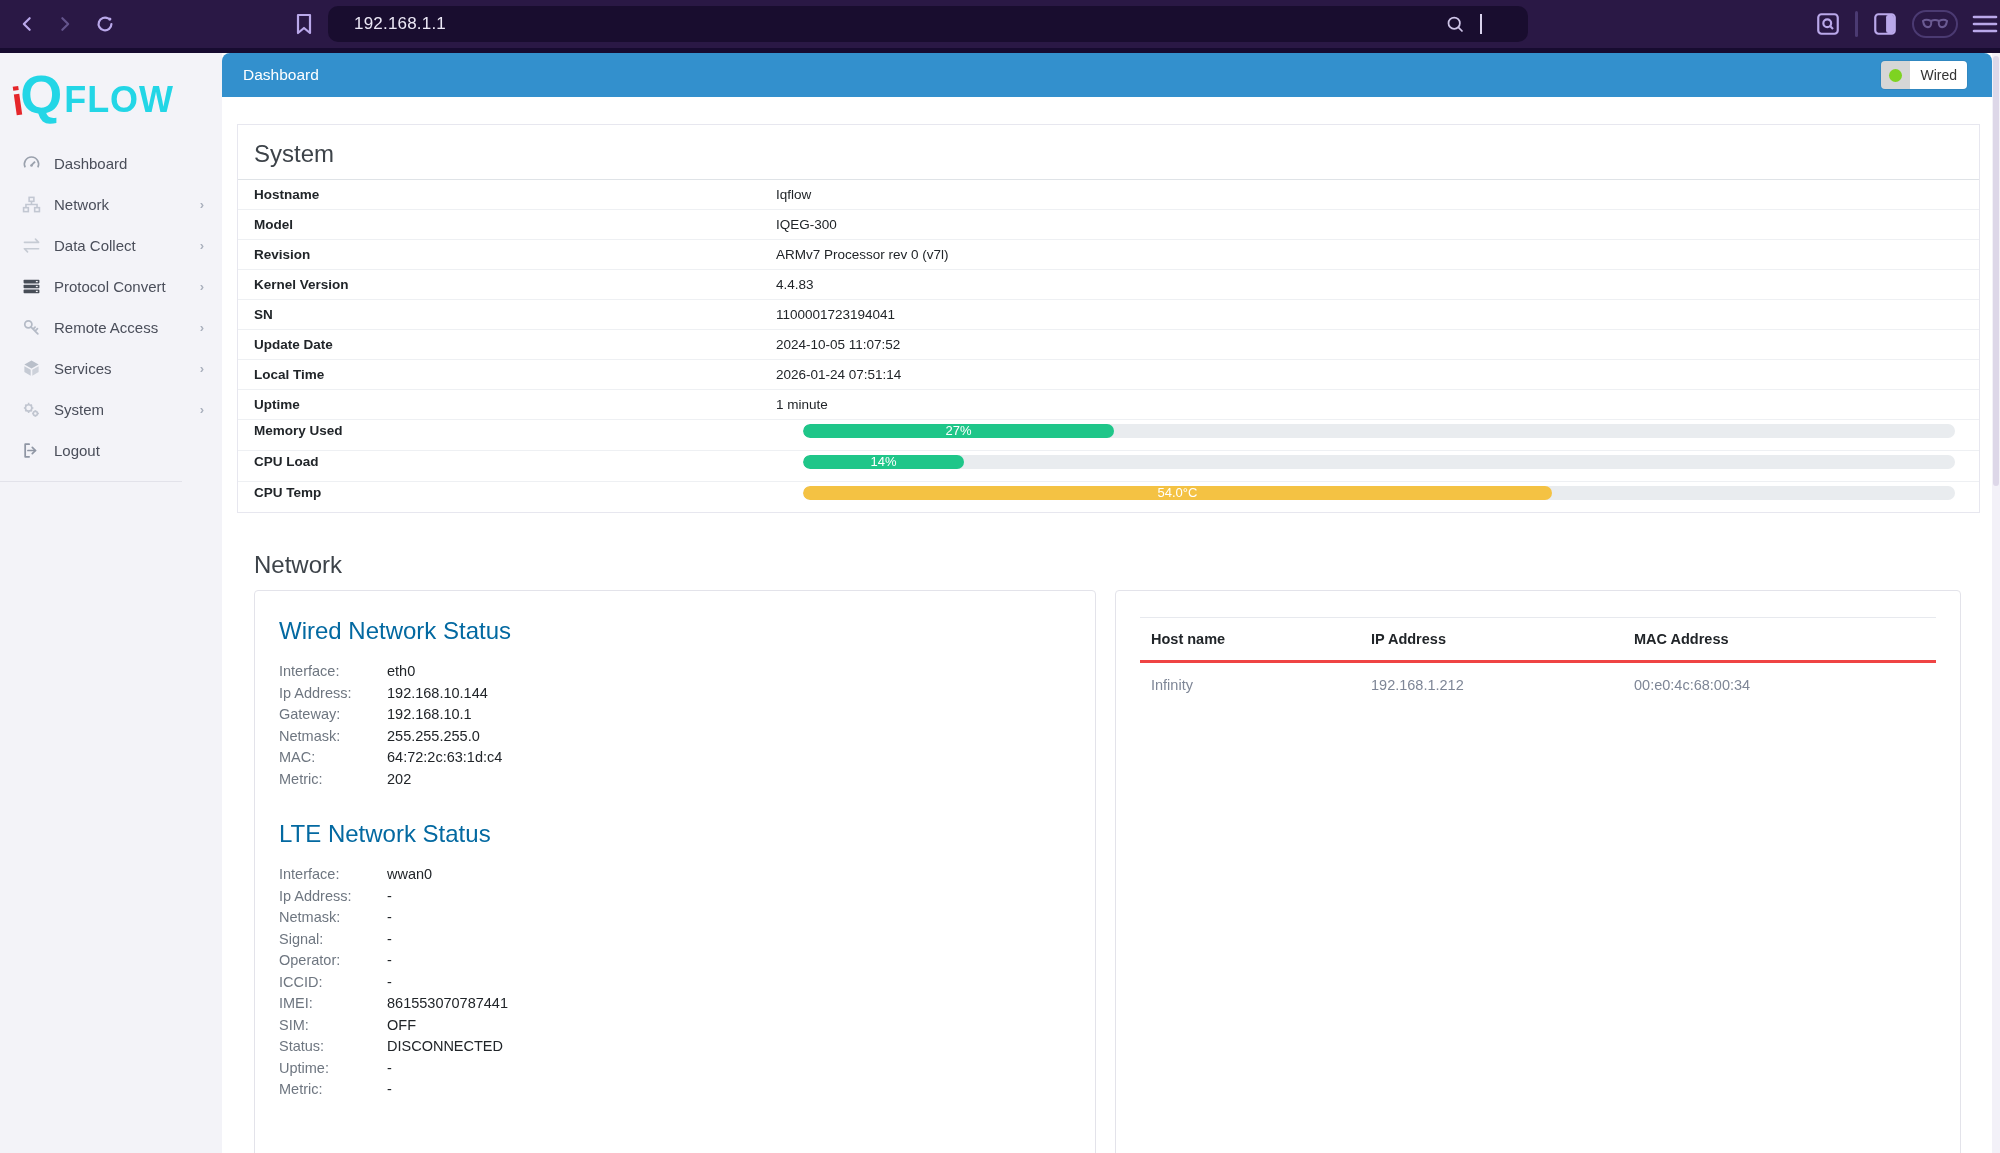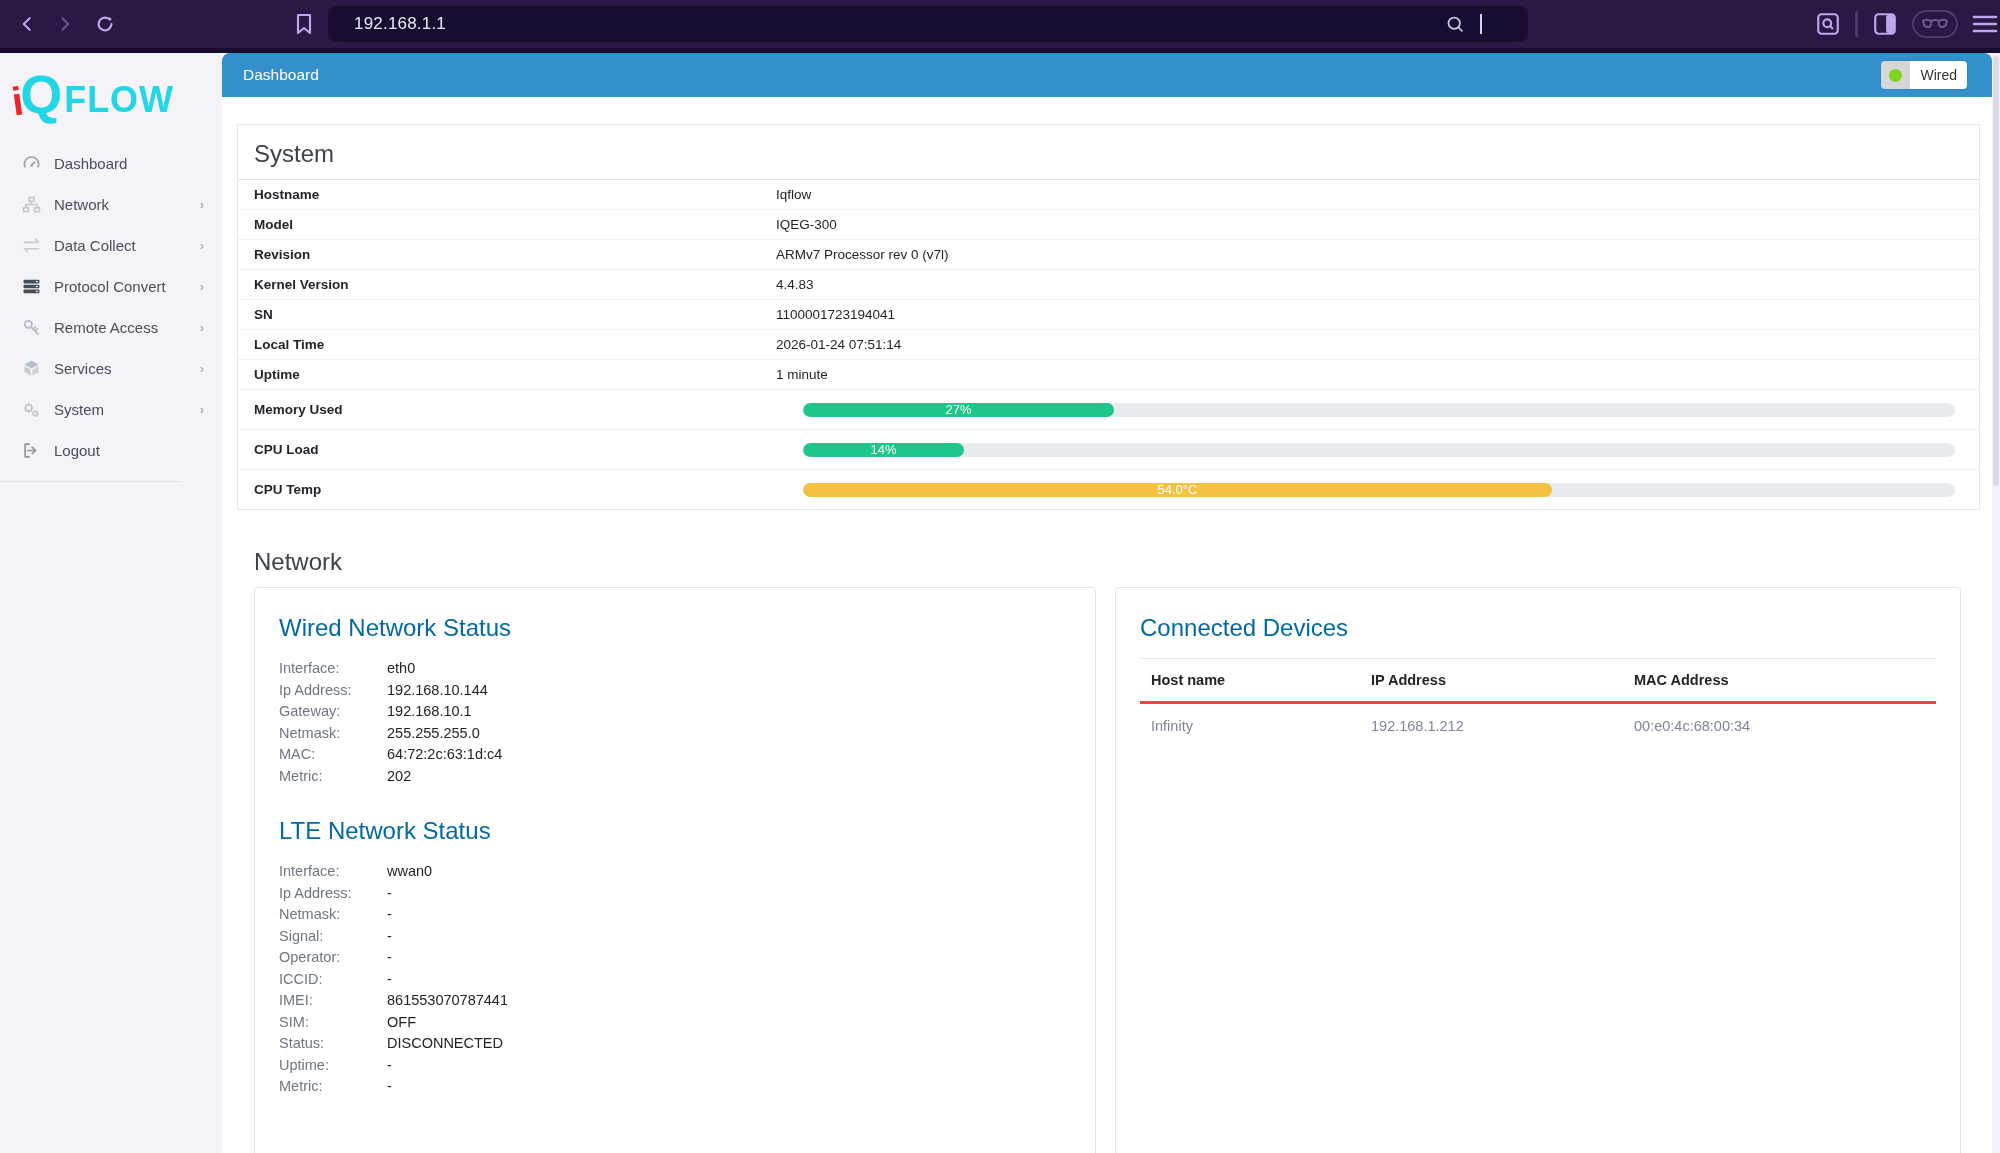--- a/index.html
+++ b/index.html
@@ -54,21 +54,21 @@
   .conn-badge .lbl-seg { background:#fff; color:#333; font-size:14px; display:flex; align-items:center; padding:0 10px; }
 
   
   .system-card { margin:27px 20px 0 15px; border:1px solid #e7e7ef; background:#fff; }
   .sys-title { font-size:24px; color:#3d4349; padding:15px 16px 11px 16px; }
   .sys-table { border-top:1px solid #dfe3e7; }
   .sys-row { display:flex; align-items:center; border-top:1px solid #eef0f3; padding:7px 24px 7px 16px; }
   .sys-row:first-child { border-top:none; }
   .sys-label { width:522px; font-size:13.5px; font-weight:bold; color:#212529; }
   .sys-value { flex:1; font-size:13.5px; color:#212529; }
-  .bar-row { padding-top:12px; padding-bottom:12px;gap:27px; }
+  .bar-row { padding-top:3px; padding-bottom:12px;gap:27px; }
   .bar-track { width:100%; height:14px; background:#e9ecef; border-radius:7px; overflow:hidden; }
   .bar-fill { height:100%; border-radius:7px; display:flex; align-items:center; justify-content:center; }
   .bar-fill span { color:#fff; font-size:13px; }
 
   
   .net-section { margin:38px 31px 0 32px; }
   .net-title { font-size:24px; color:#3d4349; margin-bottom:11px; }
   .cards-row { display:flex; gap:19px; }
   .card { border:1px solid #e3e3ea; border-radius:4px; background:#fff; height:640px; }
   .card.wired-card { width:842px; padding:26px 24px; }
@@ -300,20 +300,24 @@
         </div>
         <div class="sys-row">
           <div class="sys-label">Kernel Version</div>
           <div class="sys-value">4.4.83</div>
         </div>
         <div class="sys-row">
           <div class="sys-label">SN</div>
           <div class="sys-value">1100001723194041</div>
         </div>
         <div class="sys-row">
+          <div class="sys-label">Update Date</div>
+          <div class="sys-value">2024-10-05 11:07:52</div>
+        </div>
+        <div class="sys-row">
           <div class="sys-label">Local Time</div>
           <div class="sys-value">2026-01-24 07:51:14</div>
         </div>
         <div class="sys-row">
           <div class="sys-label">Uptime</div>
           <div class="sys-value">1 minute</div>
         </div>
 
         <div class="sys-row bar-row">
           <div class="sys-label">Memory Used</div>
@@ -422,21 +426,20 @@
                 <span class="kv-value">-</span>
               </div>
             <div class="kv-row">
                 <span class="kv-label">Metric:</span>
                 <span class="kv-value">-</span>
               </div>
           </div>
         </div>
 
         <div class="card devices-card">
-          <div class="card-title" style="margin-left:24px">Connected Devices</div>
           <div class="dev-table">
             <div class="dev-head">
               <span>Host name</span>
               <span>IP Address</span>
               <span>MAC Address</span>
             </div>
             <div class="dev-row">
               <span>Infinity</span>
               <span>192.168.1.212</span>
               <span>00:e0:4c:68:00:34</span>

